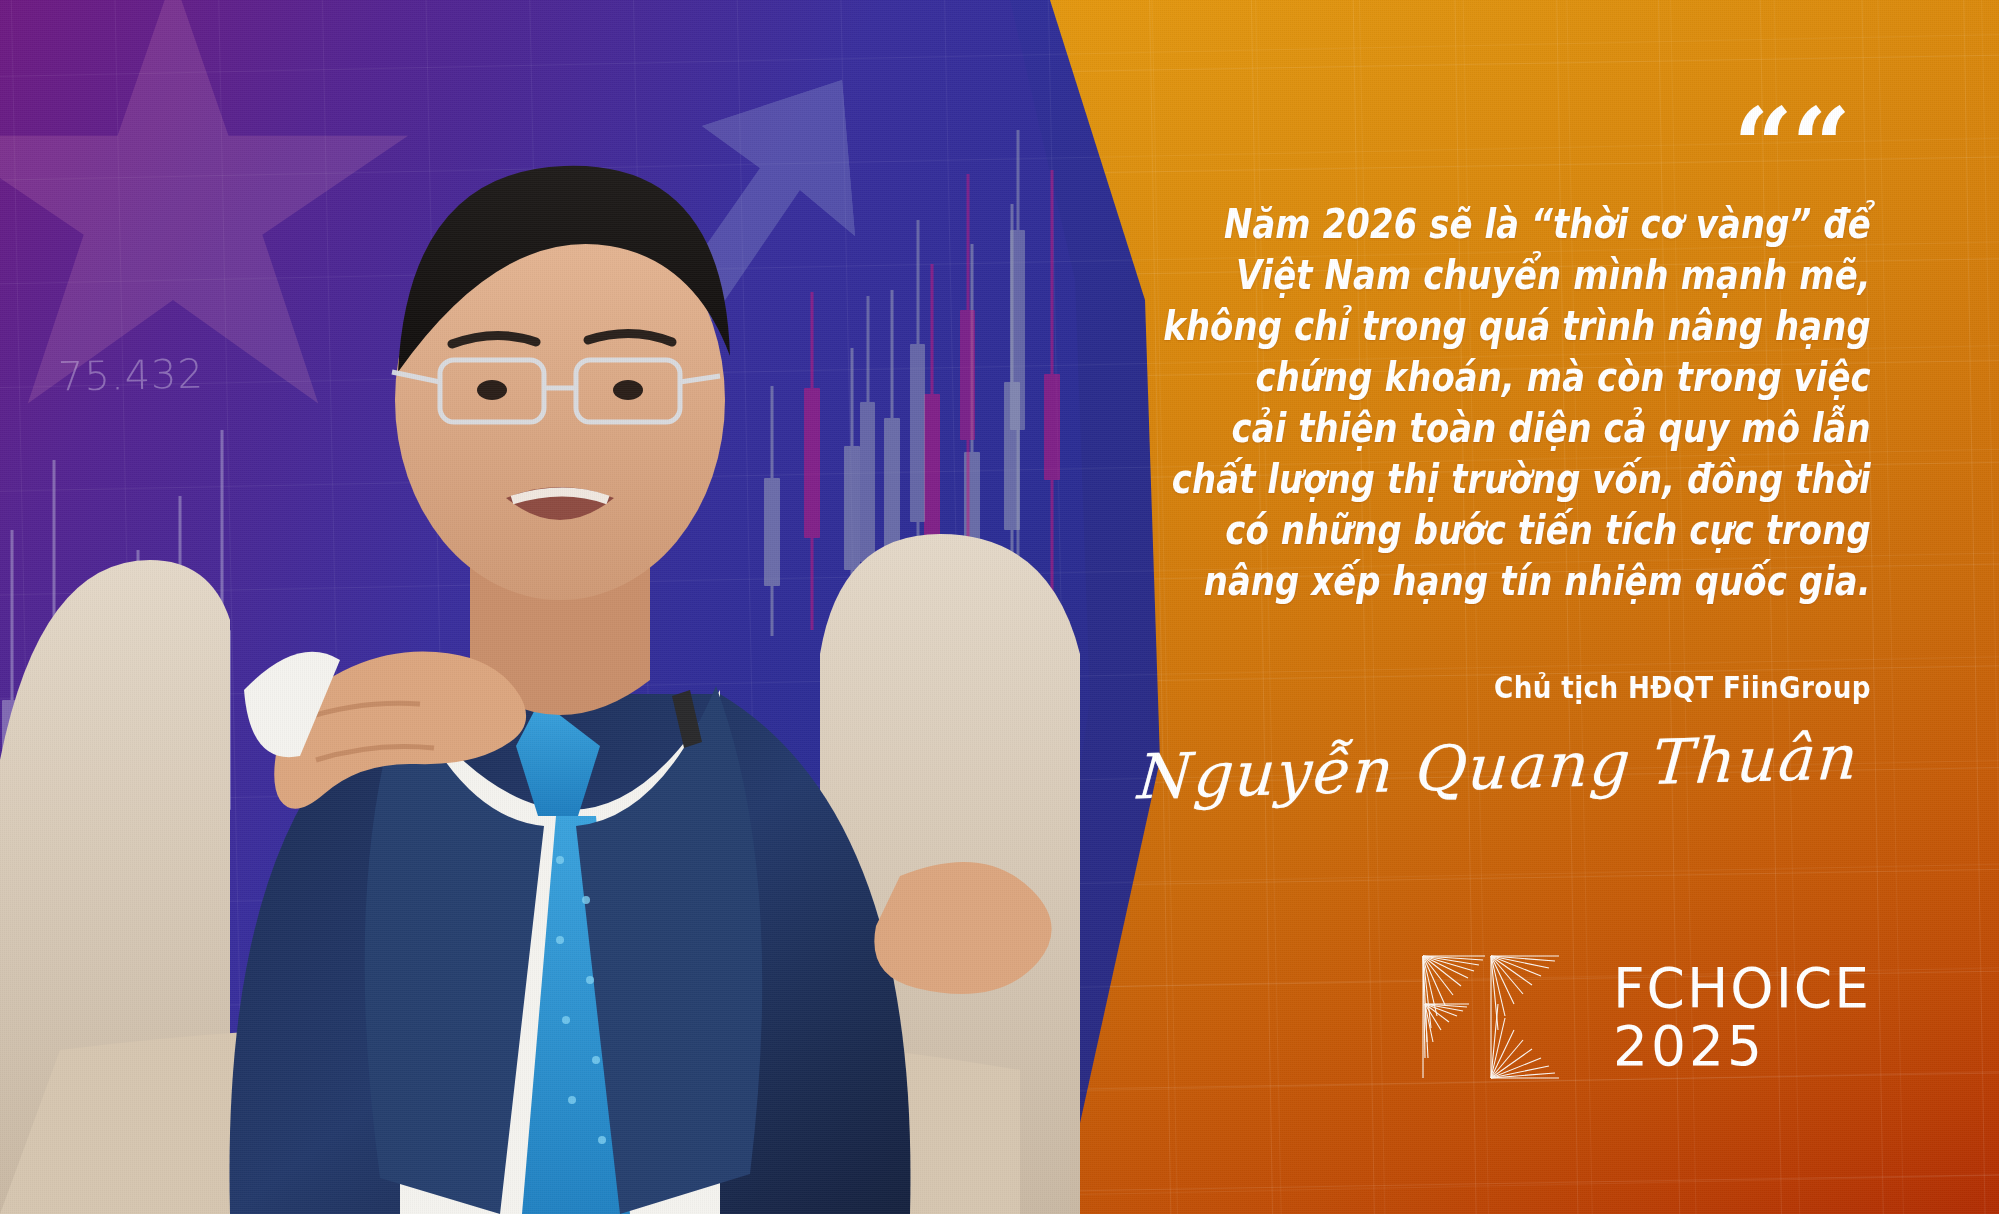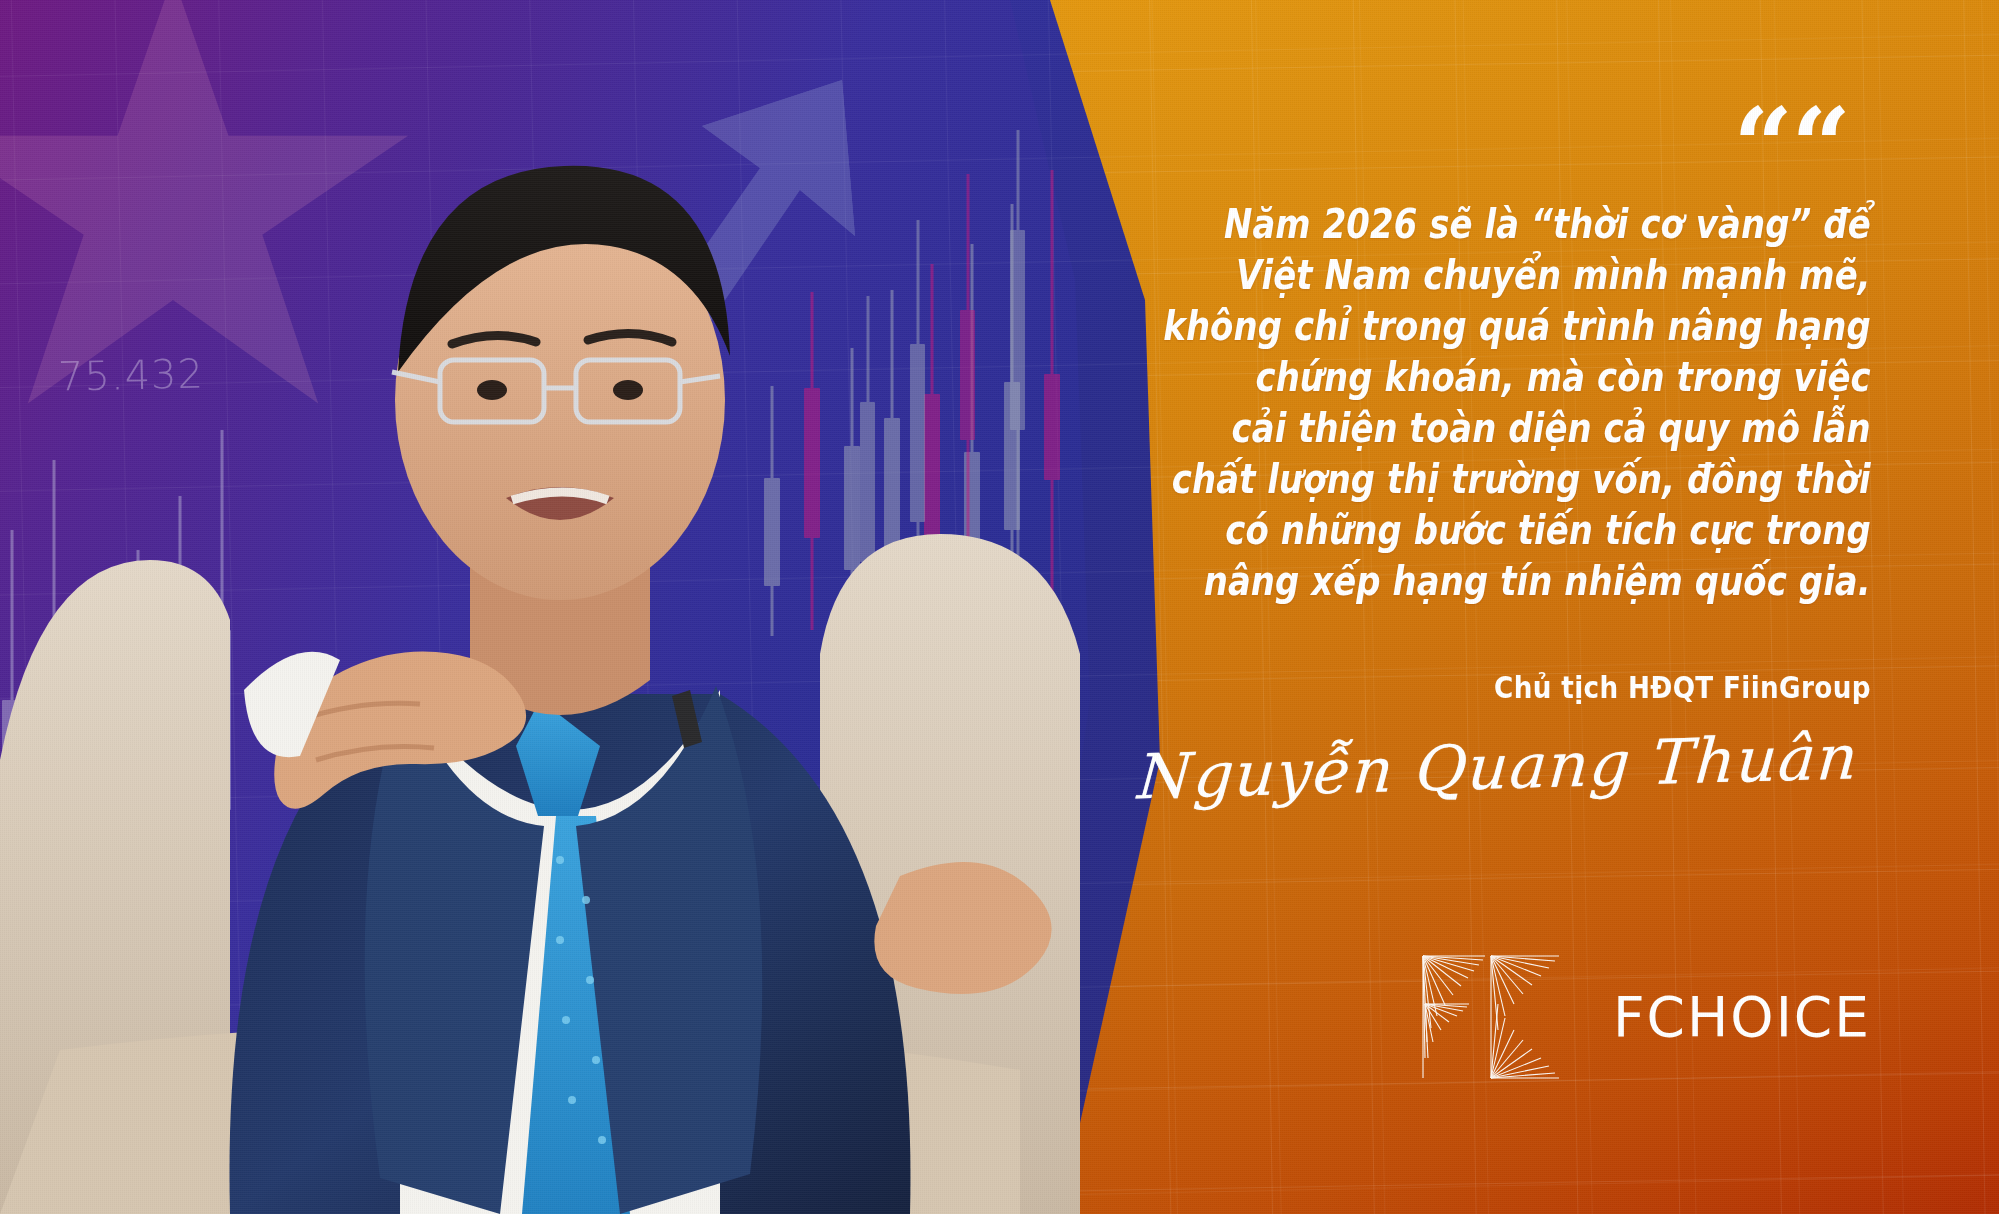--- a/index.html
+++ b/index.html
@@ -409,17 +409,18 @@
           <path d="M72 126 L122 106"></path>
         <path d="M72 126 L113 97"></path>
           <path d="M72 126 L104 88"></path>
           <path d="M72 126 L95 78"></path>
         <path d="M72 126 L86 66"></path>
           <path d="M72 126 L79 52"></path>
       </g>
     </svg>
     <div class="logo-type">
       <div>FCHOICE</div>
+      <div class="yr">2025</div>
     </div>
   </div>
 
   <div class="grain"></div>
 </div>
 
 </body></html>

